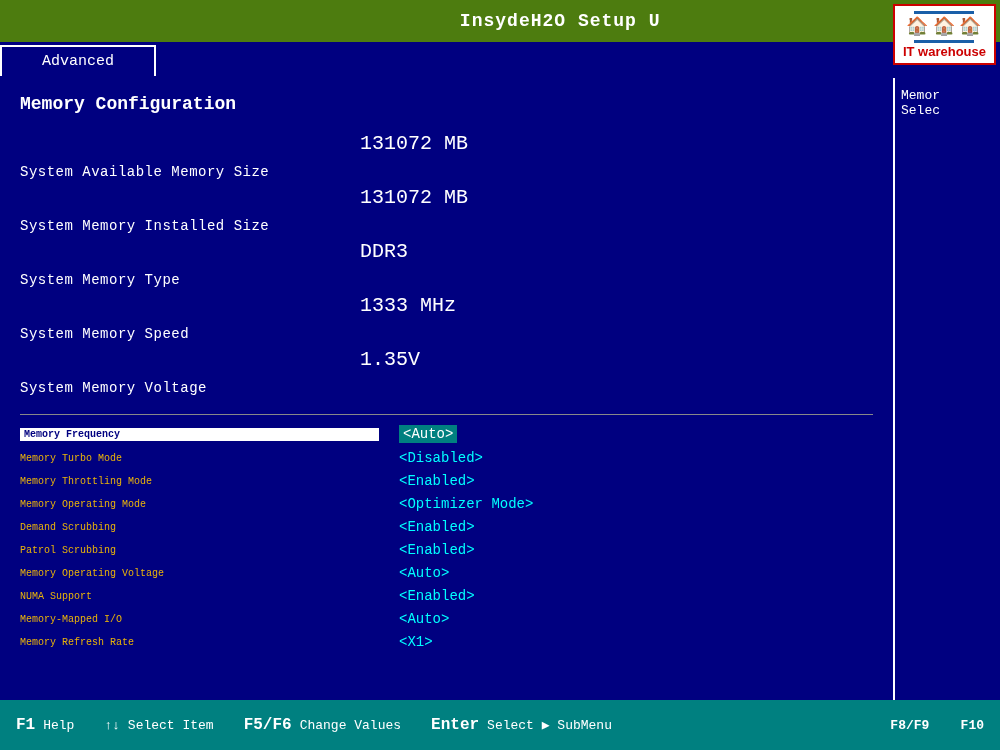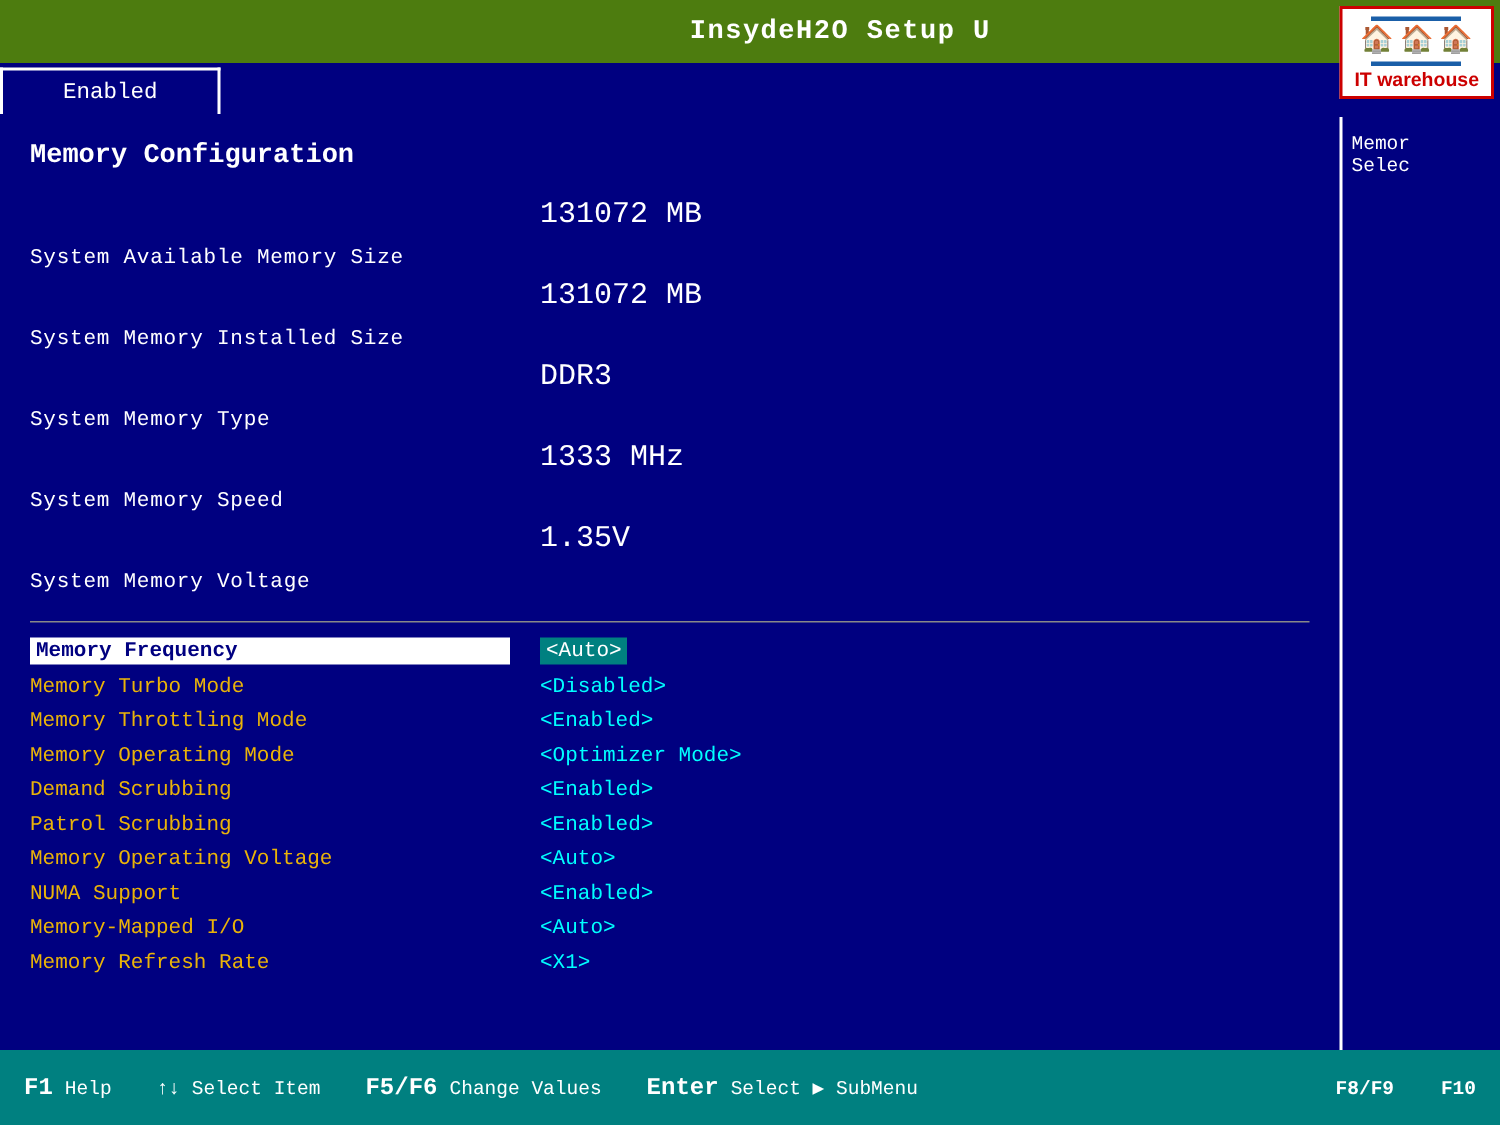--- a/index.html
+++ b/index.html
@@ -97,22 +97,22 @@
     .settings-table {
       width: 100%;
       margin-top: 10px;
     }
     .settings-row {
       display: flex;
       margin-bottom: 7px;
       align-items: center;
     }
     .settings-label {
-      width: 320px;
-      font-size: 14px;
+      width: 359px;
+      font-size: 10px;
     }
     .settings-label.highlighted {
       background: #ffffff;
       color: #000080;
       font-weight: bold;
       padding: 1px 4px;
     }
     .settings-label.cyan {
       color: #eab308;
     }
@@ -222,21 +222,21 @@
   <div class="logo-icons">
     <span class="house-icon">🏠</span>
     <span class="house-icon">🏠</span>
     <span class="house-icon">🏠</span>
   </div>
   <div class="logo-line"></div>
   <span class="logo-text">IT warehouse</span>
 </div>
 
 <div class="tab-bar">
-  <div class="tab-item active">Enabled</div>
+  <div class="tab-item active">Advanced</div>
 </div>
 
 <div class="main-content">
   <div class="center-panel">
 
     <div class="section-title">Memory Configuration</div>
 
     <div class="info-table">
       <div class="info-row">
         <span class="info-label">System Available Memory Size</span>

